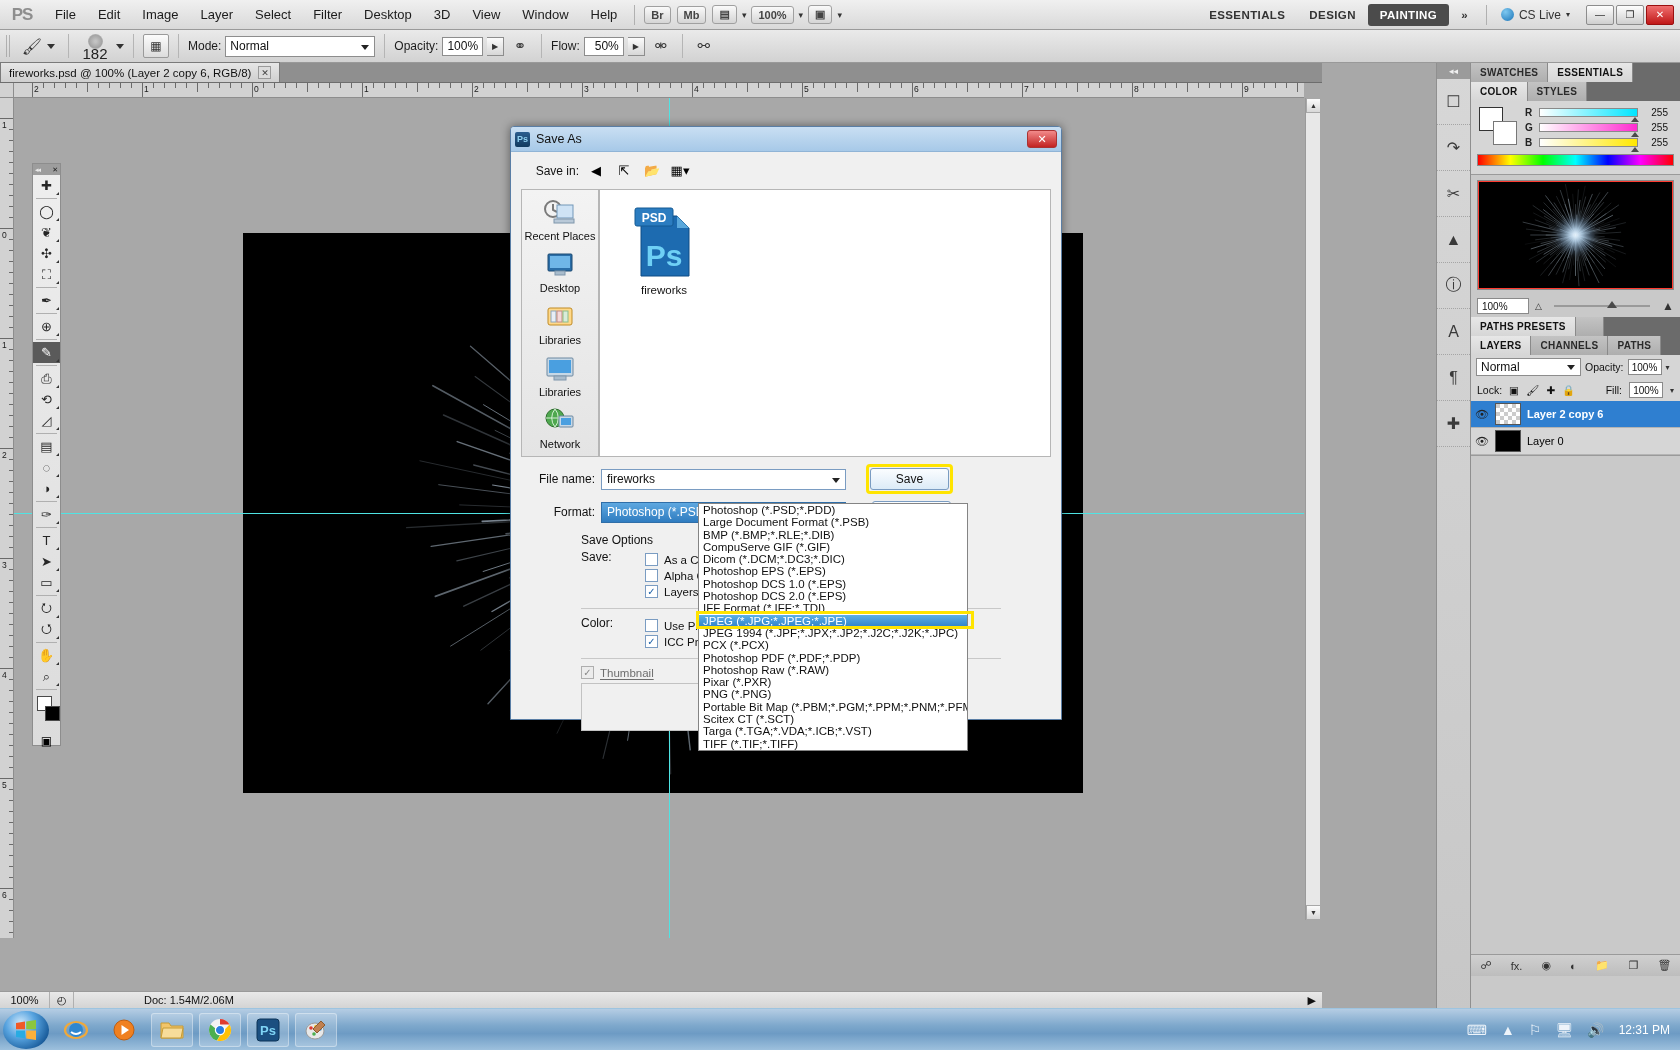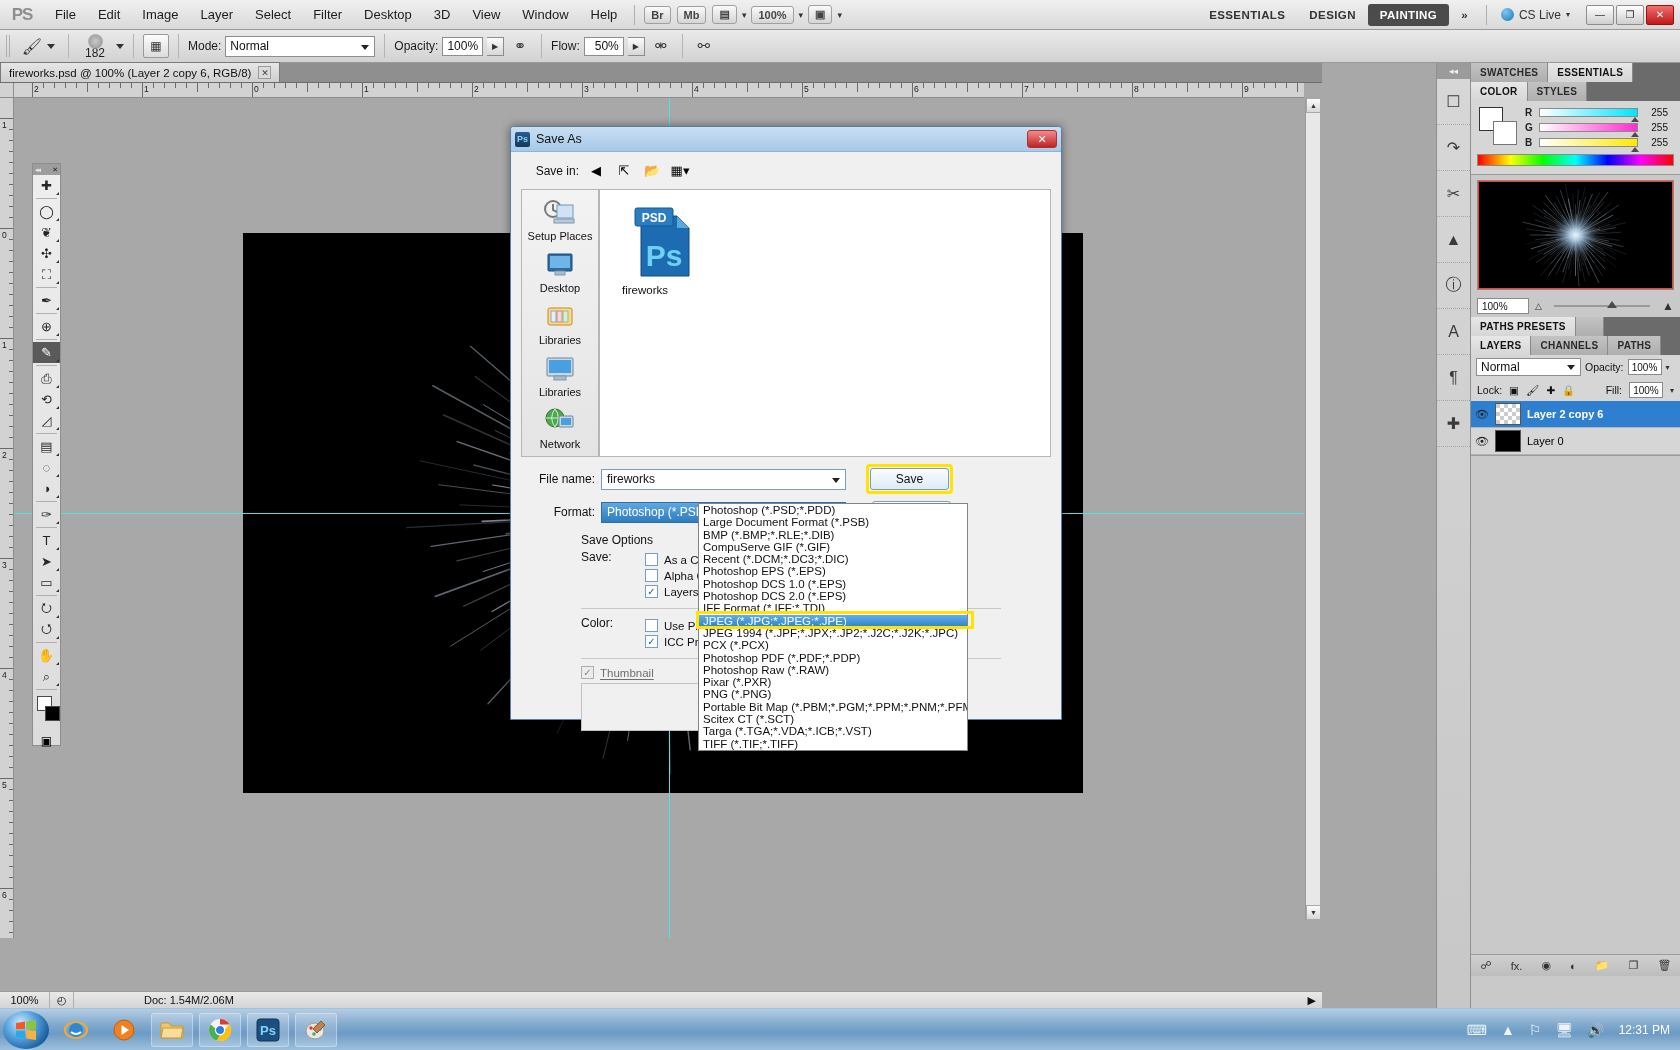--- a/index.html
+++ b/index.html
@@ -54,21 +54,21 @@
     background:repeating-linear-gradient(to right,#9a9a9a 0 1px,transparent 1px 3px); opacity:.7;}
   .ob-sep { width:1px; height:24px; background:#b5b5b5; margin:0 5px; }
   .brush-well {
     display:flex; align-items:center; gap:3px; padding:0 4px;
   }
   .brush-icon { width:24px;height:22px; display:flex;align-items:center;justify-content:center;font-size:16px;color:#333;}
   .caret { width:0;height:0;border-left:4px solid transparent;border-right:4px solid transparent;border-top:5px solid #333; }
   .brush-size-box { display:flex;flex-direction:column;align-items:center;justify-content:center; width:34px;}
   .brush-dot { width:15px;height:15px;border-radius:50%;
      background:radial-gradient(circle,#b9b9b9 10%,#8f8f8f 60%,#d9d9d9 100%); opacity:.75;}
-  .brush-num { font-size:12px; color:#222; line-height:9px; }
+  .brush-num { font-size:15px; color:#222; line-height:9px; }
   .tool-square {
     width:26px;height:24px;border:1px solid #9a9a9a;background:linear-gradient(#fcfcfc,#dcdcdc);
     border-radius:2px; display:flex;align-items:center;justify-content:center; font-size:12px; color:#333;
   }
   .ob-label { font-size:12px; color:#1c1c1c; }
   .combo {
     height:21px; border:1px solid #8d8d8d; background:#fff; display:flex; align-items:center;
     padding:0 4px; font-size:12px; color:#111; position:relative;
   }
   .combo .arrow { position:absolute; right:5px; top:8px;
@@ -248,21 +248,21 @@
       display:flex; align-items:center; gap:5px; padding:0 5px; position:relative; font-size:12px;}
   .folderIcon { width:14px;height:12px;background:linear-gradient(#ffd98a,#e8ab38);border:1px solid #c08b25;border-radius:1px;}
   .navIconBtn { width:22px;height:21px; display:flex;align-items:center;justify-content:center; font-size:13px; }
   .places {
     width:78px; background:linear-gradient(#f3f3f3,#e4e4e4); border:1px solid #b6b6b6;
     display:flex; flex-direction:column; align-items:center; padding-top:8px; gap:8px;
   }
   .place { width:74px; display:flex; flex-direction:column; align-items:center; gap:2px; }
   .placeLabel { font-size:11px; color:#111; text-align:center; line-height:12px;}
   .fileList { flex:1; background:#fff; border:1px solid #b6b6b6; position:relative; }
-  .fileItem { position:absolute; left:22px; top:14px; width:84px; }
+  .fileItem { position:absolute; left:22px; top:14px; width:84px; text-align:center; }
   .psdIcon { width:62px; height:76px; margin:0 auto; position:relative; }
   .fileLabel { font-size:11.5px; color:#111; margin-top:4px; }
 
   .fieldRow { display:flex; align-items:center; gap:6px; margin-top:7px; }
   .fieldLabel { width:74px; text-align:right; font-size:12px; color:#111; }
   .fieldCombo { width:245px; height:21px; border:1px solid #7a9cc2; background:#fff;
      font-size:12px; color:#111; display:flex; align-items:center; padding:0 5px; position:relative;}
   .fieldCombo .arrow { position:absolute; right:5px; top:8px;
      width:0;height:0;border-left:4px solid transparent;border-right:4px solid transparent;border-top:5px solid #222;}
   .fieldCombo.sel { background:linear-gradient(#5ea8e0,#2f7cc0); color:#fff; border:1px solid #2f6ea8;}
@@ -1222,21 +1222,21 @@
 
       <div style="display:flex; height:268px;">
         <div class="places">
           <div class="place">
             <svg width="34" height="30" viewBox="0 0 34 30">
               <circle cx="10" cy="11" r="8" fill="none" stroke="#7a7a7a" stroke-width="2"></circle>
               <path d="M10 6 v6 l4 2" stroke="#7a7a7a" stroke-width="2" fill="none"></path>
               <rect x="14" y="7" width="16" height="13" fill="#cfe3f5" stroke="#7397b8"></rect>
               <rect x="11" y="21" width="20" height="4" fill="#b9c9d8" stroke="#7f96ab"></rect>
             </svg>
-            <div class="placeLabel">Setup Places</div>
+            <div class="placeLabel">Recent Places</div>
           </div>
           <div class="place">
             <svg width="34" height="30" viewBox="0 0 34 30">
               <rect x="5" y="4" width="24" height="17" rx="1" fill="#2a6ea8" stroke="#1c4a73"></rect>
               <rect x="7" y="6" width="20" height="12" fill="#6fb6e8"></rect>
               <rect x="12" y="21" width="10" height="4" fill="#a9bccc" stroke="#7f96ab"></rect>
             </svg>
             <div class="placeLabel">Desktop</div>
           </div>
           <div class="place">
@@ -1345,21 +1345,21 @@
         </div>
         <div style="margin-top:4px; width:330px; height:48px; border:1px solid #c2c2c2; background:#f0f0f0;"></div>
       </div>
     </div>
 
     <div class="dropList" id="dropList">
         <div class="dlItem">Photoshop (*.PSD;*.PDD)</div>
         <div class="dlItem">Large Document Format (*.PSB)</div>
         <div class="dlItem">BMP (*.BMP;*.RLE;*.DIB)</div>
         <div class="dlItem">CompuServe GIF (*.GIF)</div>
-        <div class="dlItem">Recent (*.DCM;*.DC3;*.DIC)</div>
+        <div class="dlItem">Dicom (*.DCM;*.DC3;*.DIC)</div>
         <div class="dlItem">Photoshop EPS (*.EPS)</div>
         <div class="dlItem">Photoshop DCS 1.0 (*.EPS)</div>
         <div class="dlItem">Photoshop DCS 2.0 (*.EPS)</div>
         <div class="dlItem">IFF Format (*.IFF;*.TDI)</div>
         <div class="dlItem sel">JPEG (*.JPG;*.JPEG;*.JPE)</div>
         <div class="dlItem">JPEG 1994 (*.JPF;*.JPX;*.JP2;*.J2C;*.J2K;*.JPC)</div>
         <div class="dlItem">PCX (*.PCX)</div>
         <div class="dlItem">Photoshop PDF (*.PDF;*.PDP)</div>
         <div class="dlItem">Photoshop Raw (*.RAW)</div>
         <div class="dlItem">Pixar (*.PXR)</div>

